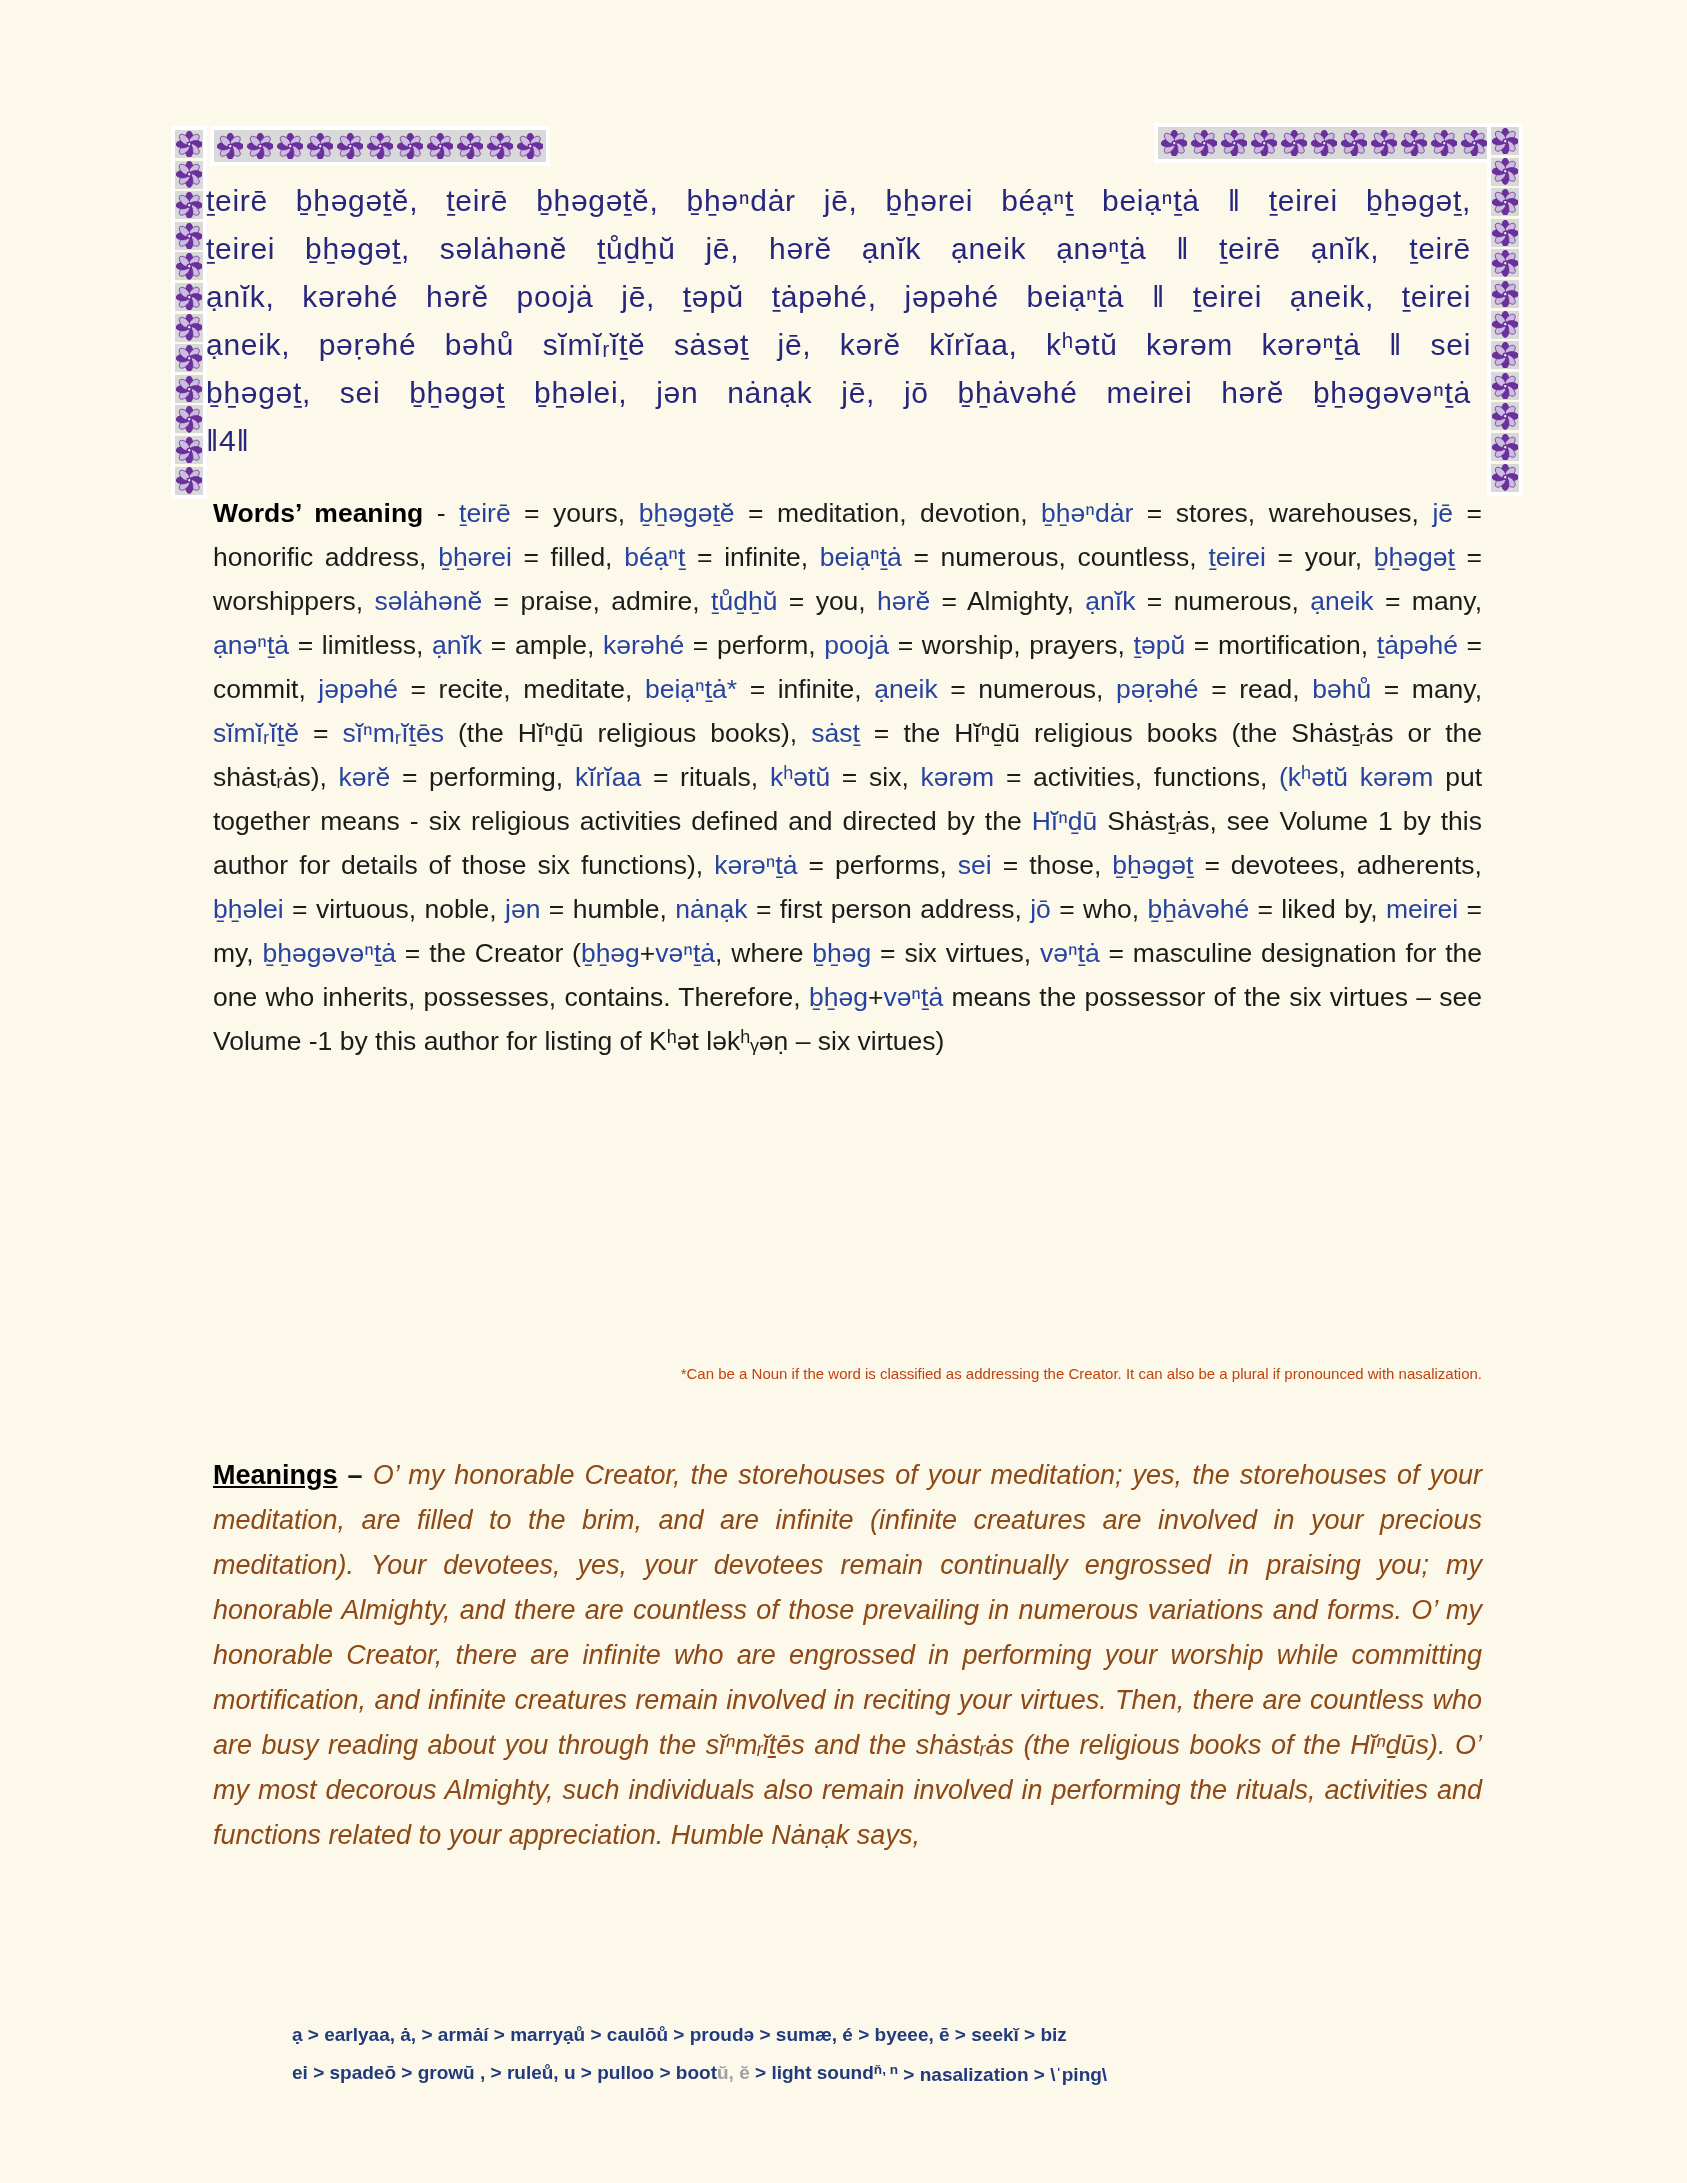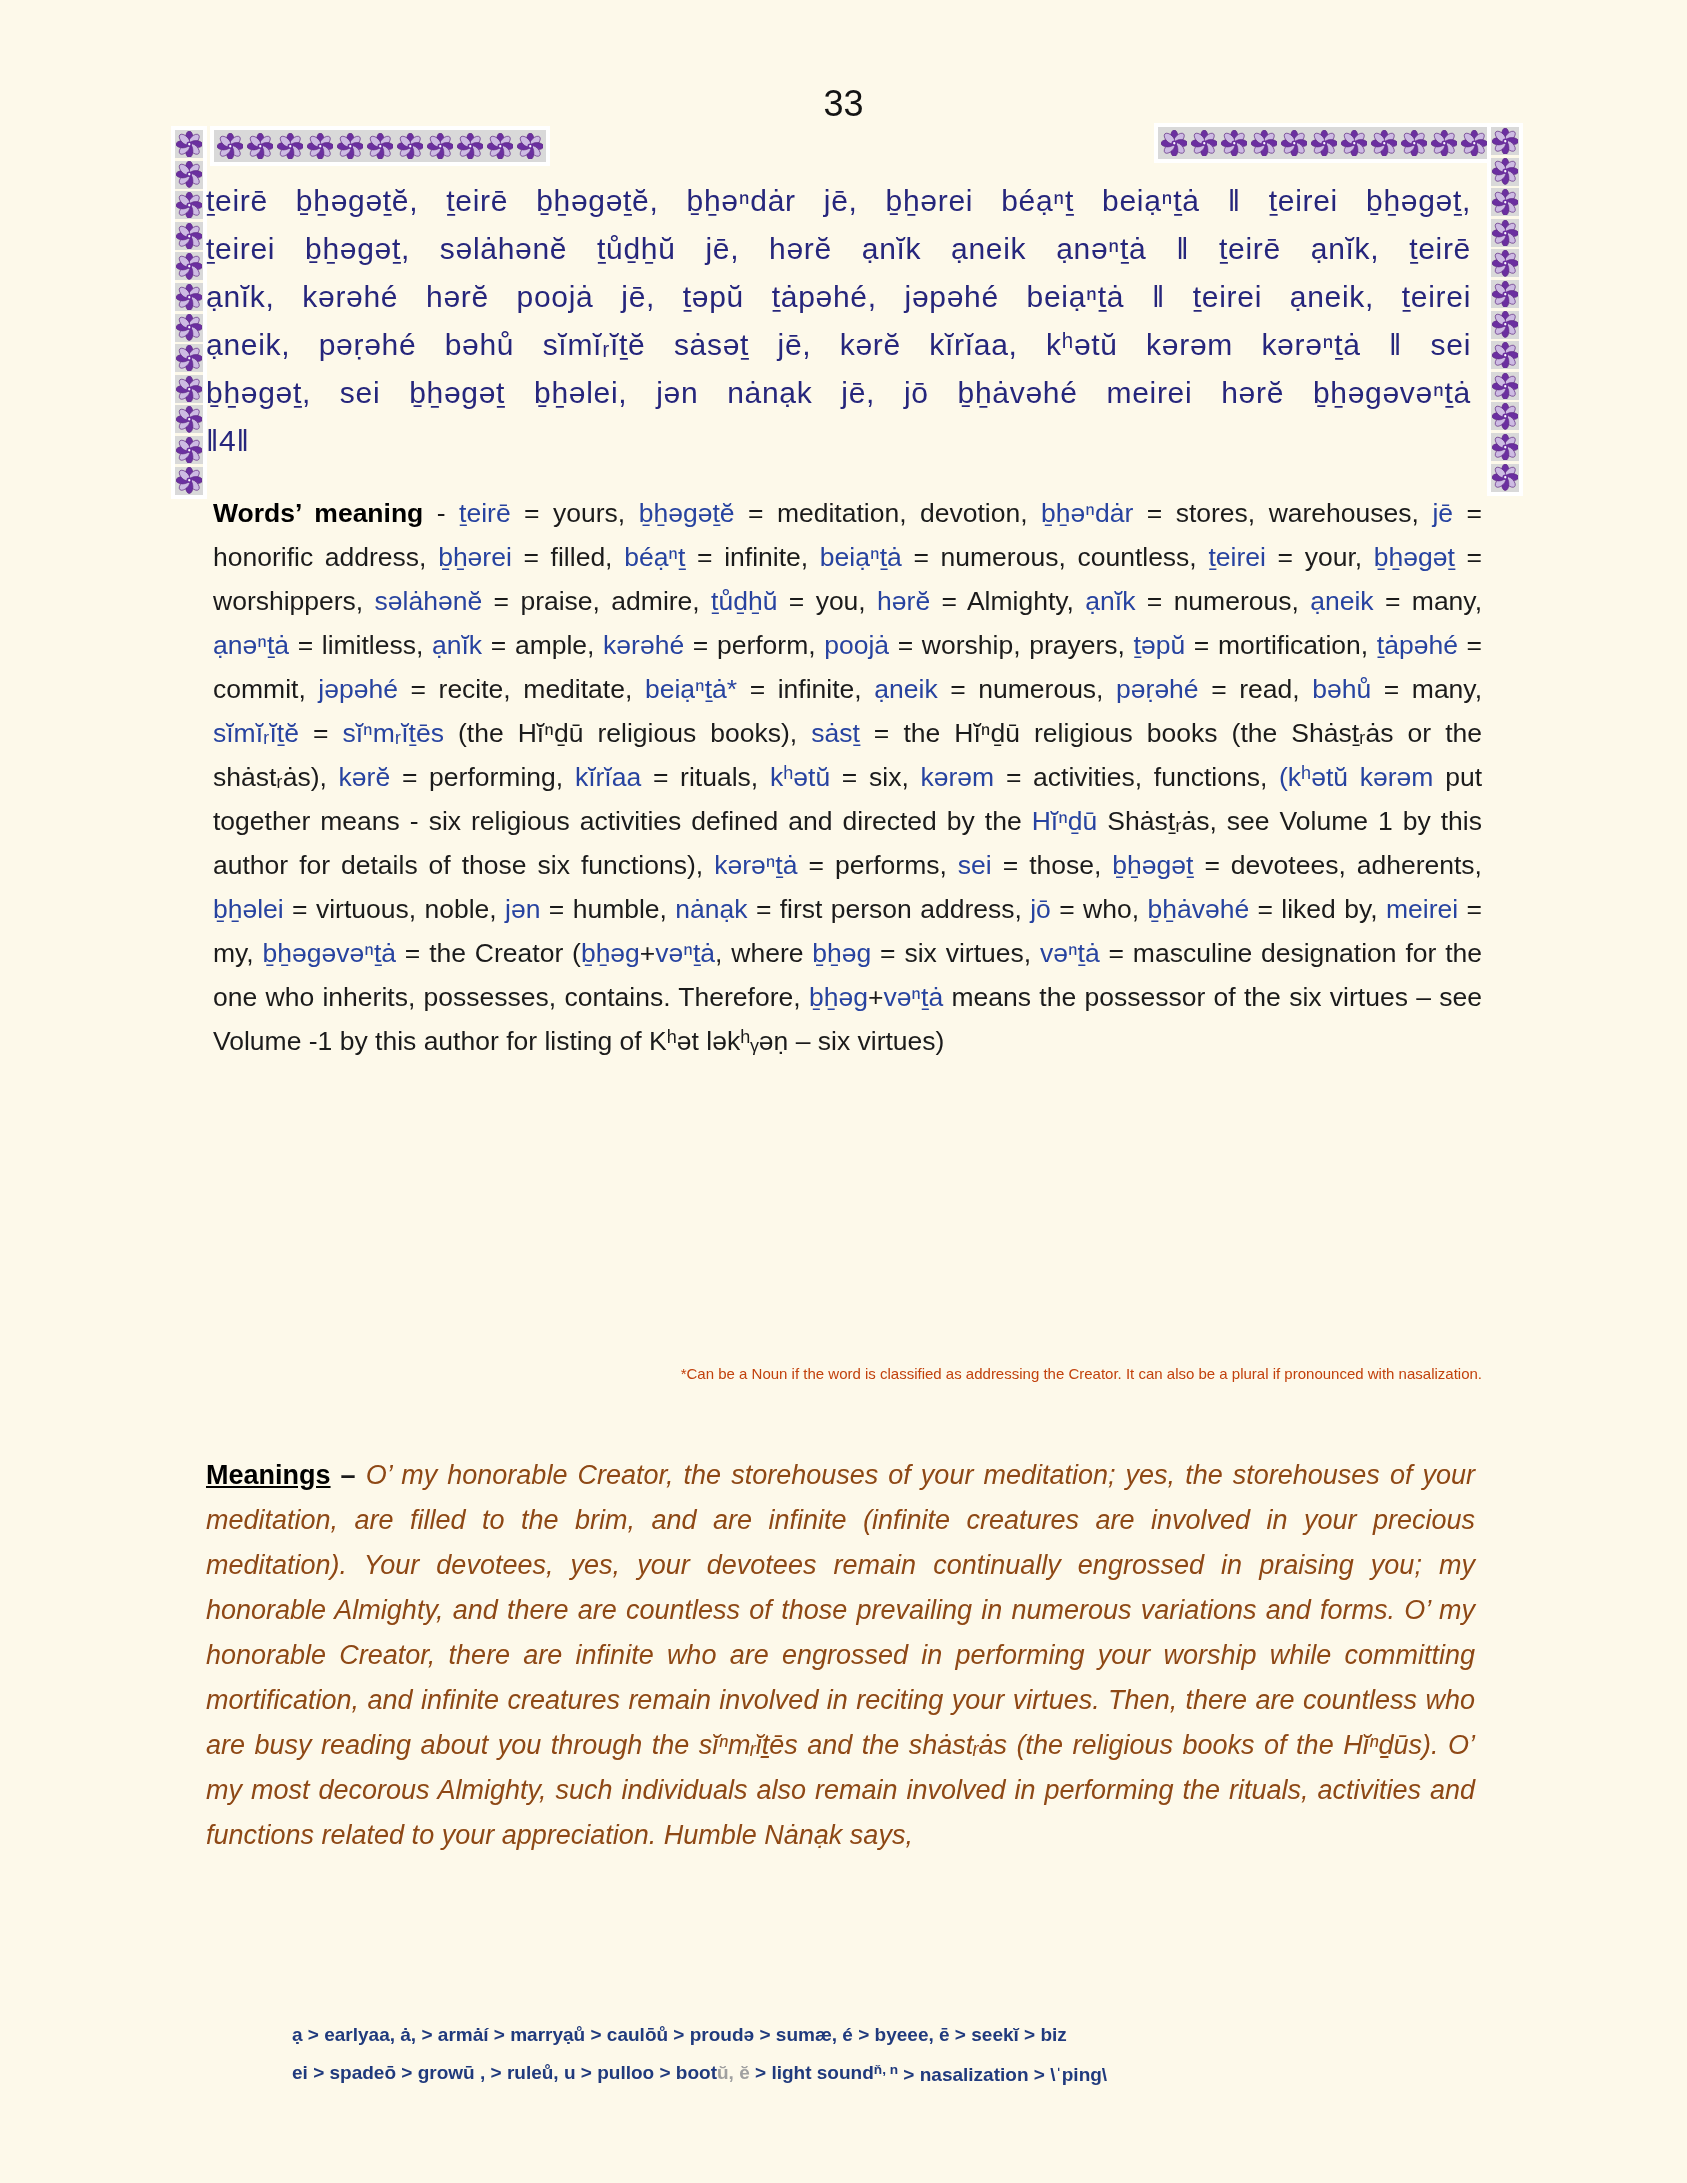--- a/index.html
+++ b/index.html
@@ -46,42 +46,41 @@
   .wm-head{font-weight:bold;color:#000;}
   .kw{color:#2743a0;}
   .muted{color:#a0a0a0;}
   
   .footnote{
     position:absolute;left:213px;top:1358px;width:1269px;
     font-size:15px;line-height:31px;color:#c2410c;text-align:right;
   }
   
   .meanings{
-    position:absolute;left:206px;top:1453px;width:1269px;
+    position:absolute;left:213px;top:1453px;width:1269px;
     font-size:27px;line-height:45px;text-align:justify;color:#8e4815;
   }
   .m-head{font-weight:bold;text-decoration:underline;color:#000;font-style:normal;}
   .m-sep{color:#1b1b1b;font-weight:bold;}
   .m-body{font-style:italic;}
   
   .key{
     position:absolute;left:292px;top:2024px;width:1172px;
     color:#203a7d;font-size:19px;font-weight:bold;
   }
   .key-row{display:flex;justify-content:flex-start;margin-bottom:16px;}
   .key-item{white-space:nowrap;}
   .key-item .sym.muted{color:#a0a0a0;}
   .key-item .sym.sup{vertical-align:super;font-size:0.72em;}
 </style>
 </head>
 <body>
 
 <div class="page">
 
-  <div class="pagenum">33</div>
 
   <div class="hstrip" style="left:210px;top:126px;">
       <span class="fcell">
         <svg viewBox="0 0 40 40" width="26.5" height="26.5">
           <ellipse cx="20" cy="10" rx="5.5" ry="10" fill="#6b2fa0" stroke="#5a2480" stroke-width="1" transform="rotate(0 20 20)"></ellipse>
           <ellipse cx="20" cy="10" rx="5.5" ry="10" fill="#cdbbe3" stroke="#5a2480" stroke-width="1" transform="rotate(45 20 20)"></ellipse>
           <ellipse cx="20" cy="10" rx="5.5" ry="10" fill="#6b2fa0" stroke="#5a2480" stroke-width="1" transform="rotate(90 20 20)"></ellipse>
           <ellipse cx="20" cy="10" rx="5.5" ry="10" fill="#cdbbe3" stroke="#5a2480" stroke-width="1" transform="rotate(135 20 20)"></ellipse>
           <ellipse cx="20" cy="10" rx="5.5" ry="10" fill="#6b2fa0" stroke="#5a2480" stroke-width="1" transform="rotate(180 20 20)"></ellipse>
           <ellipse cx="20" cy="10" rx="5.5" ry="10" fill="#cdbbe3" stroke="#5a2480" stroke-width="1" transform="rotate(225 20 20)"></ellipse>

